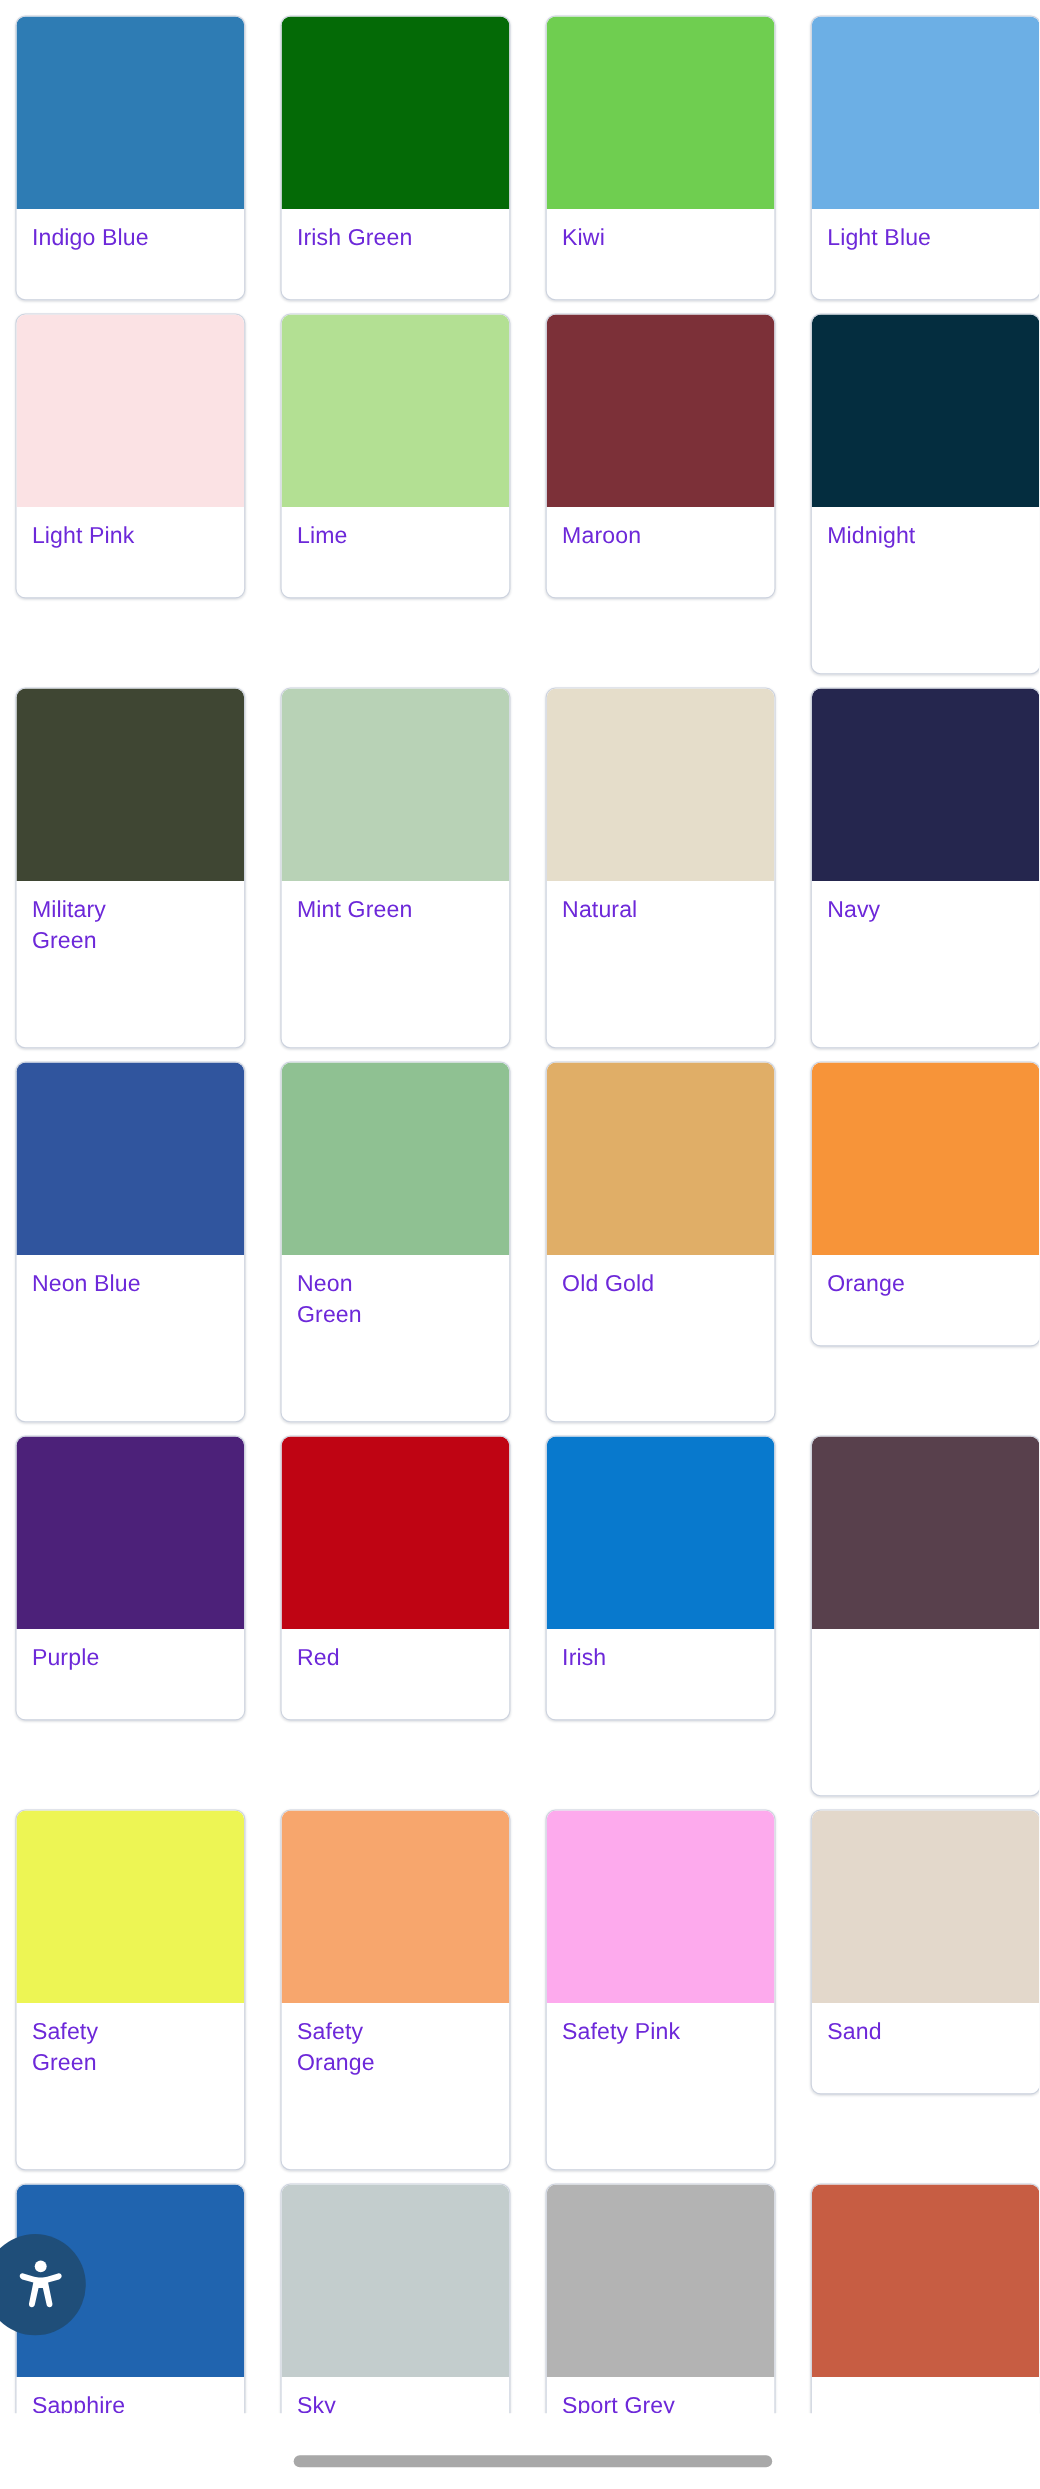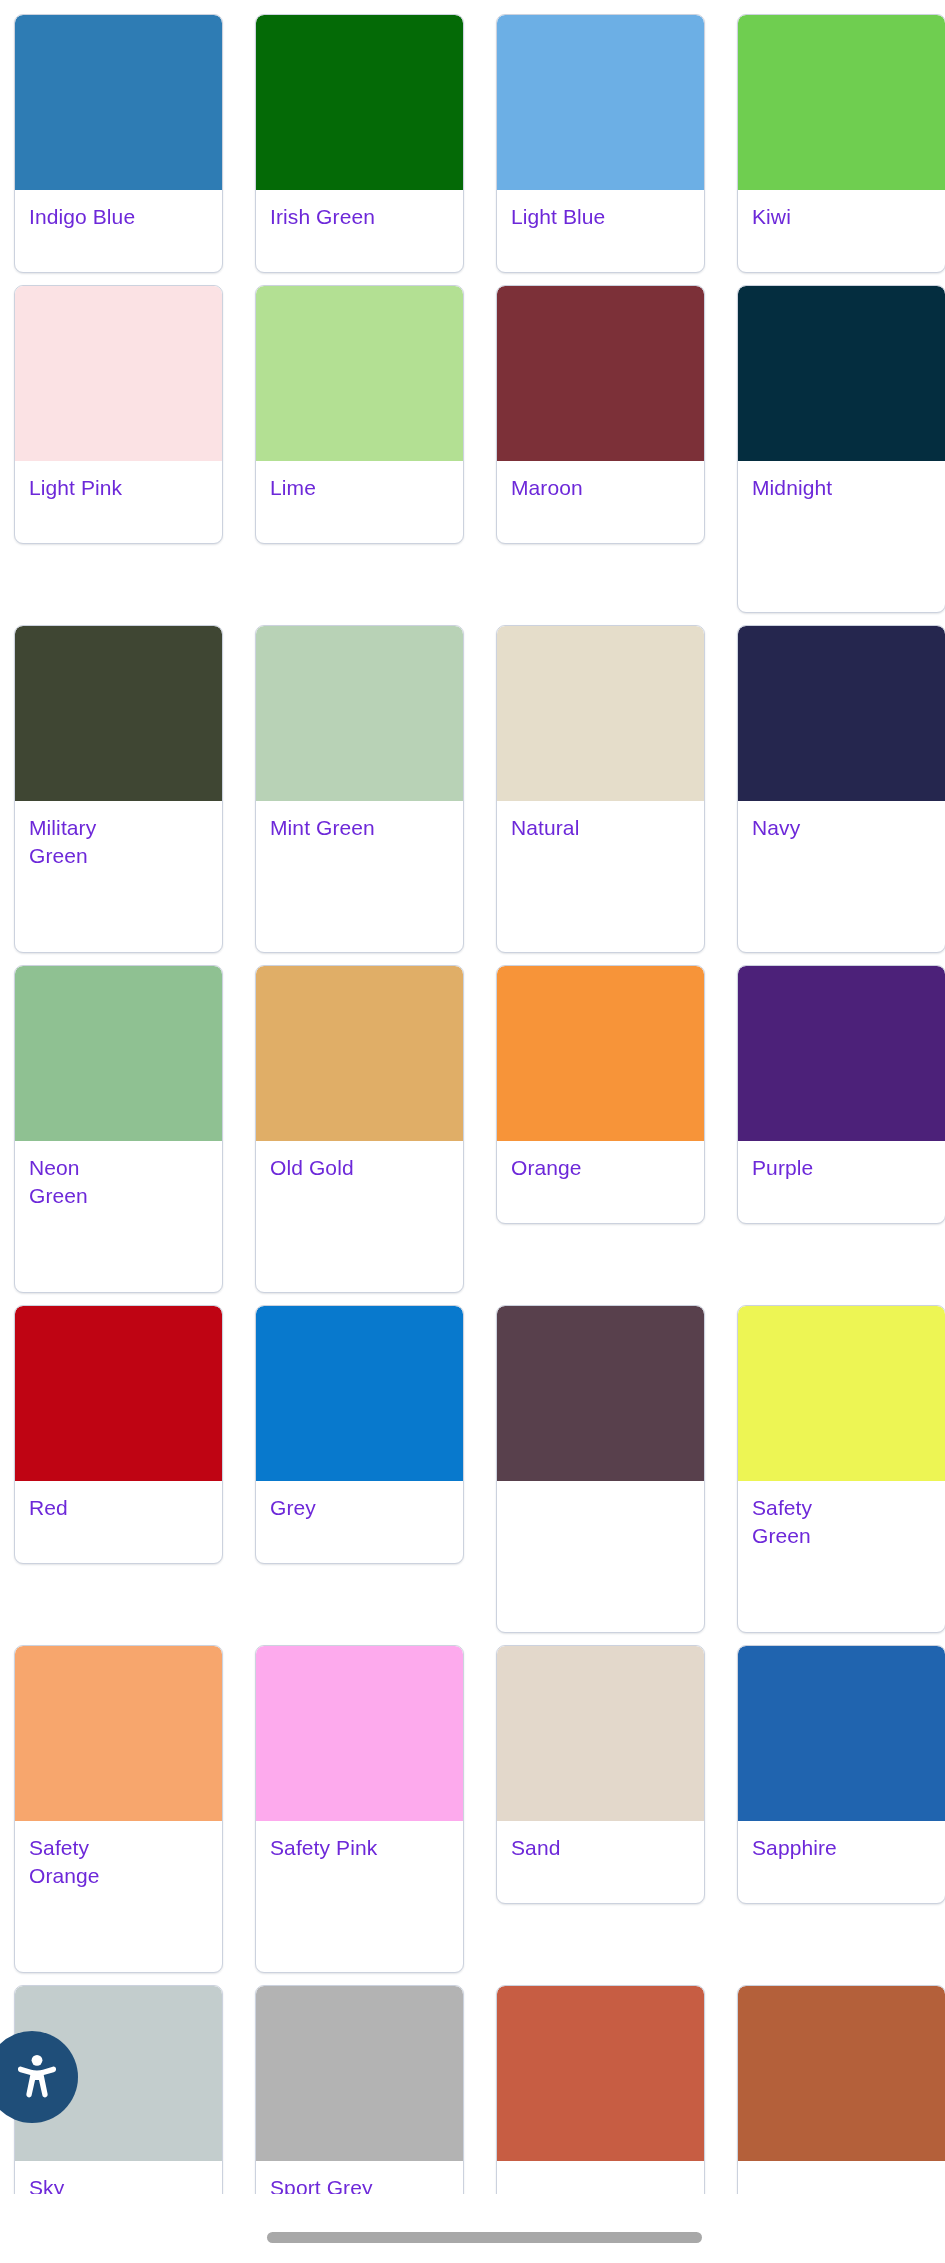--- a/index.html
+++ b/index.html
@@ -122,26 +122,26 @@
     <div class="swatch-grid" id="swatch-grid">
         <div class="swatch-card short">
           <div class="swatch-chip" style="background: rgb(46, 124, 180);"></div>
           <div class="swatch-label">Indigo Blue</div>
         </div>
         <div class="swatch-card short">
           <div class="swatch-chip" style="background: rgb(4, 106, 6);"></div>
           <div class="swatch-label">Irish Green</div>
         </div>
         <div class="swatch-card short">
+          <div class="swatch-chip" style="background: rgb(111, 206, 80);"></div>
+          <div class="swatch-label">Kiwi</div>
+        </div>
+        <div class="swatch-card short">
           <div class="swatch-chip" style="background: rgb(108, 175, 229);"></div>
           <div class="swatch-label">Light Blue</div>
-        </div>
-        <div class="swatch-card short">
-          <div class="swatch-chip" style="background: rgb(111, 206, 80);"></div>
-          <div class="swatch-label">Kiwi</div>
         </div>
         <div class="swatch-card short">
           <div class="swatch-chip" style="background: rgb(251, 226, 228);"></div>
           <div class="swatch-label">Light Pink</div>
         </div>
         <div class="swatch-card short">
           <div class="swatch-chip" style="background: rgb(179, 224, 147);"></div>
           <div class="swatch-label">Lime</div>
         </div>
         <div class="swatch-card short">
@@ -163,20 +163,24 @@
         </div>
         <div class="swatch-card tall">
           <div class="swatch-chip" style="background: rgb(229, 221, 202);"></div>
           <div class="swatch-label">Natural</div>
         </div>
         <div class="swatch-card tall">
           <div class="swatch-chip" style="background: rgb(37, 38, 78);"></div>
           <div class="swatch-label">Navy</div>
         </div>
         <div class="swatch-card tall">
+          <div class="swatch-chip" style="background: rgb(48, 85, 158);"></div>
+          <div class="swatch-label">Neon Blue</div>
+        </div>
+        <div class="swatch-card tall">
           <div class="swatch-chip" style="background: rgb(143, 193, 146);"></div>
           <div class="swatch-label">Neon
 Green</div>
         </div>
         <div class="swatch-card tall">
           <div class="swatch-chip" style="background: rgb(224, 174, 103);"></div>
           <div class="swatch-label">Old Gold</div>
         </div>
         <div class="swatch-card short">
           <div class="swatch-chip" style="background: rgb(247, 148, 57);"></div>
@@ -185,21 +189,21 @@
         <div class="swatch-card short">
           <div class="swatch-chip" style="background: rgb(76, 33, 121);"></div>
           <div class="swatch-label">Purple</div>
         </div>
         <div class="swatch-card short">
           <div class="swatch-chip" style="background: rgb(191, 4, 19);"></div>
           <div class="swatch-label">Red</div>
         </div>
         <div class="swatch-card short">
           <div class="swatch-chip" style="background: rgb(8, 121, 205);"></div>
-          <div class="swatch-label">Grey</div>
+          <div class="swatch-label">Irish</div>
         </div>
         <div class="swatch-card tall">
           <div class="swatch-chip" style="background: rgb(88, 64, 76);"></div>
         </div>
         <div class="swatch-card tall">
           <div class="swatch-chip" style="background: rgb(237, 245, 84);"></div>
           <div class="swatch-label">Safety
 Green</div>
         </div>
         <div class="swatch-card tall">

